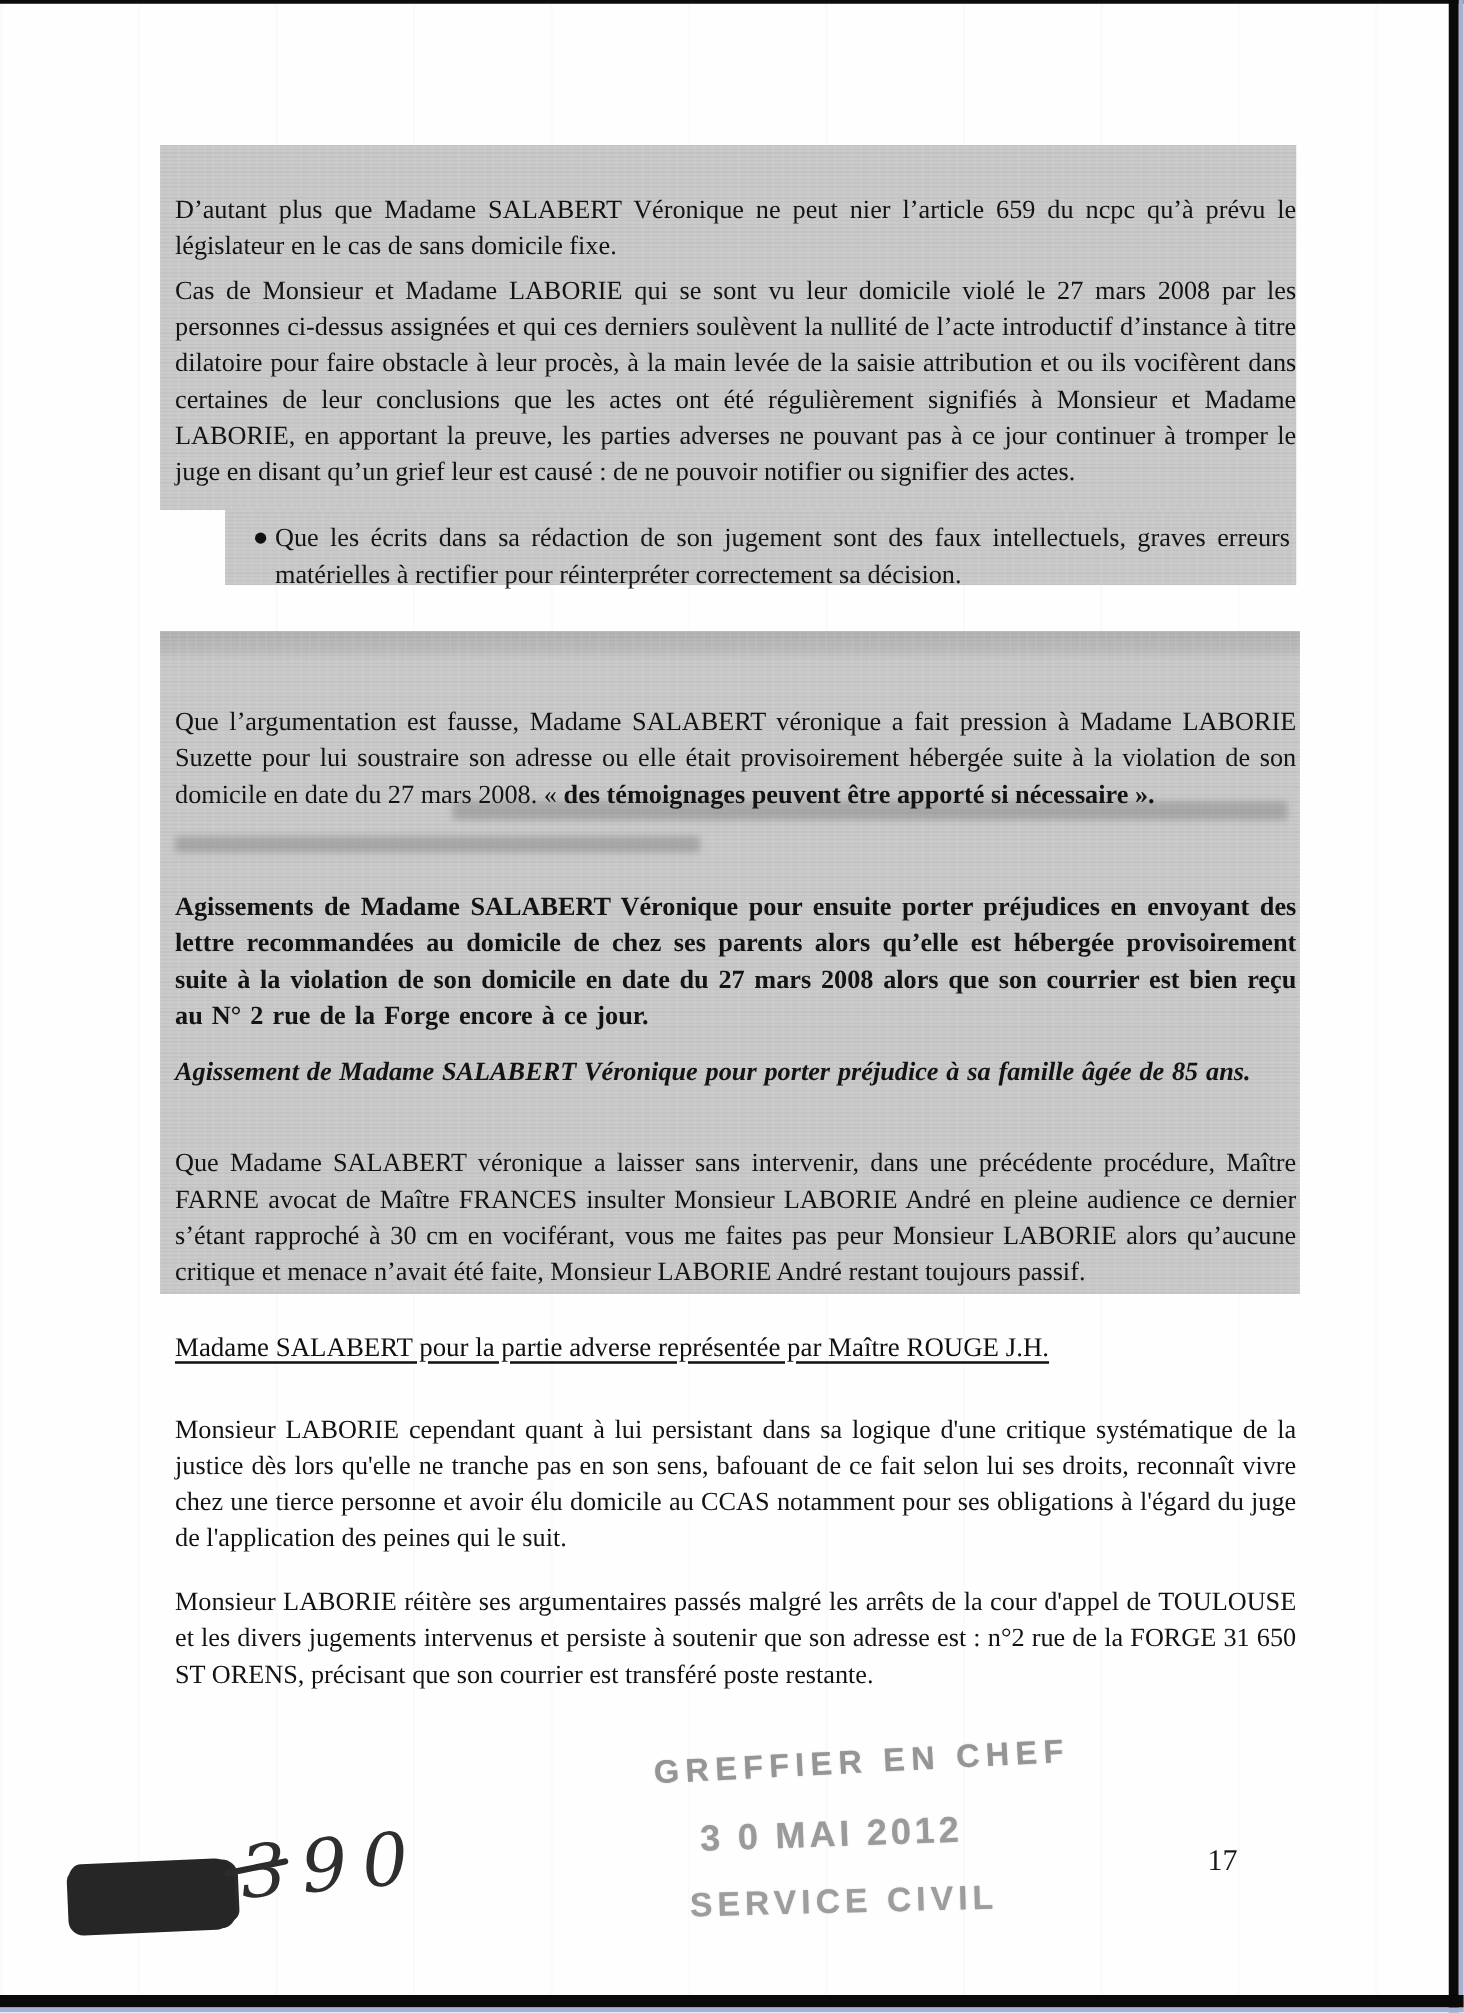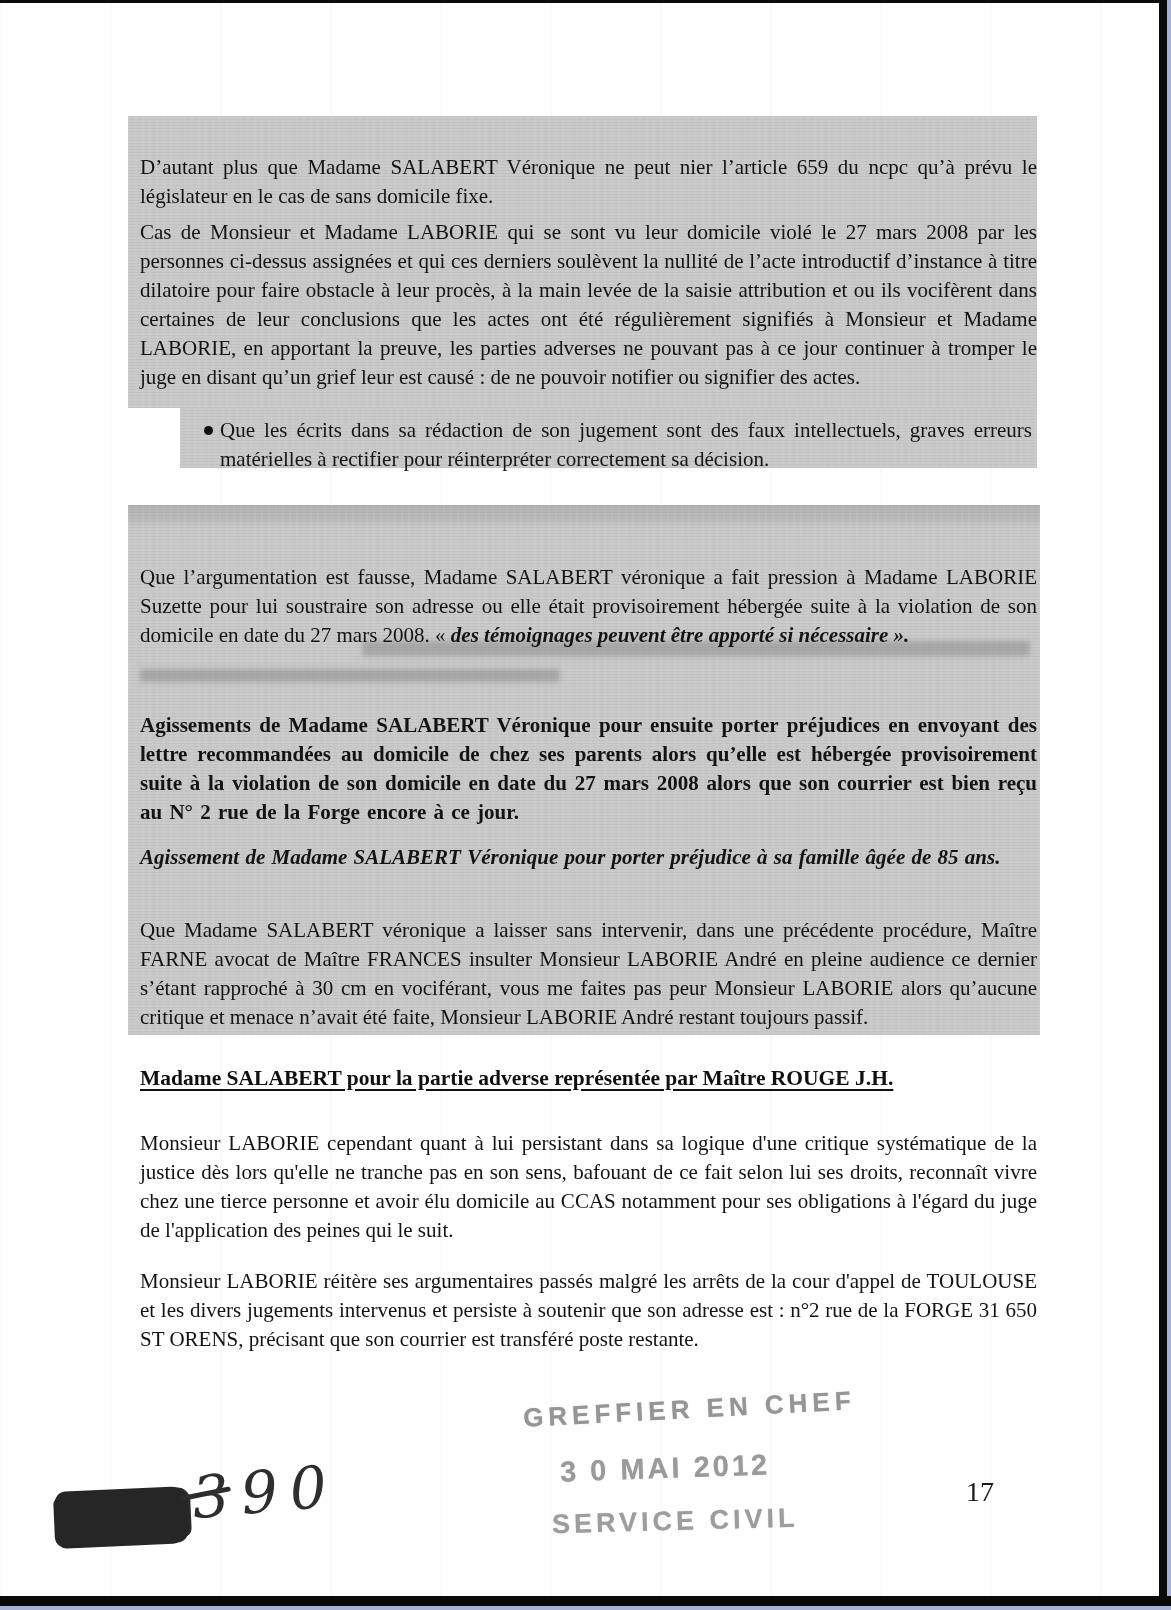--- a/index.html
+++ b/index.html
@@ -60,36 +60,36 @@
     position:absolute;left:204px;top:416px;width:828px;
     font-size:21px;line-height:29px;text-align:justify;
   }
   .bullet-dot{
     position:absolute;left:0;top:10px;width:9px;height:9px;
     background:#101010;border-radius:50%;
   }
   .bullet-text{display:block;margin-left:16px;}
 
   .p3{top:542px;}
-  .bi{font-weight:700;font-style:italic;margin-top:37px;}
+  .bi{font-weight:700;margin-top:37px;}
   .p4{top:690px;font-weight:700;word-spacing:2px;}
   .p5{top:822px;font-weight:700;font-style:italic;word-spacing:1px;}
   .p6{top:895px;}
 
   .ghost{
     position:absolute;height:15px;border-radius:3px;
     background:rgba(95,95,95,0.32);
     filter:blur(2.4px);
   }
   .ghost-a{left:362px;top:641px;width:668px;}
   .ghost-b{left:140px;top:669px;width:420px;height:13px;}
 
   .heading{
     position:absolute;left:140px;top:1048px;width:897px;
-    font-size:21.5px;font-weight:700;
+    font-size:21.5px;font-weight:400;
     text-decoration:underline;
     text-decoration-thickness:2px;
     text-underline-offset:4px;
     color:#101010;
   }
   .p7{top:1108px;}
   .p8{top:1246px;}
   .p9{top:1352px;}
 
   
@@ -121,21 +121,21 @@
     transform:rotate(-2.5deg);
     box-shadow:-4px 3px 0 -2px #262626, 6px -2px 0 -3px #2a2a2a;
   }
   .scribble-tail{
     position:absolute;right:-44px;top:6px;width:52px;height:5px;
     background:#2b2b2b;border-radius:3px;
     transform:rotate(-9deg);
   }
   .page-number{
     position:absolute;left:966px;top:1476px;
-    font-size:28px;color:#1a1a1a;
+    font-size:24px;color:#1a1a1a;
   }
 </style>
 </head>
 <body>
 
 <div class="page">
 
   <div class="shade shade-1"></div>
   <div class="shade shade-bullet"></div>
   <div class="shade-2 shade">

